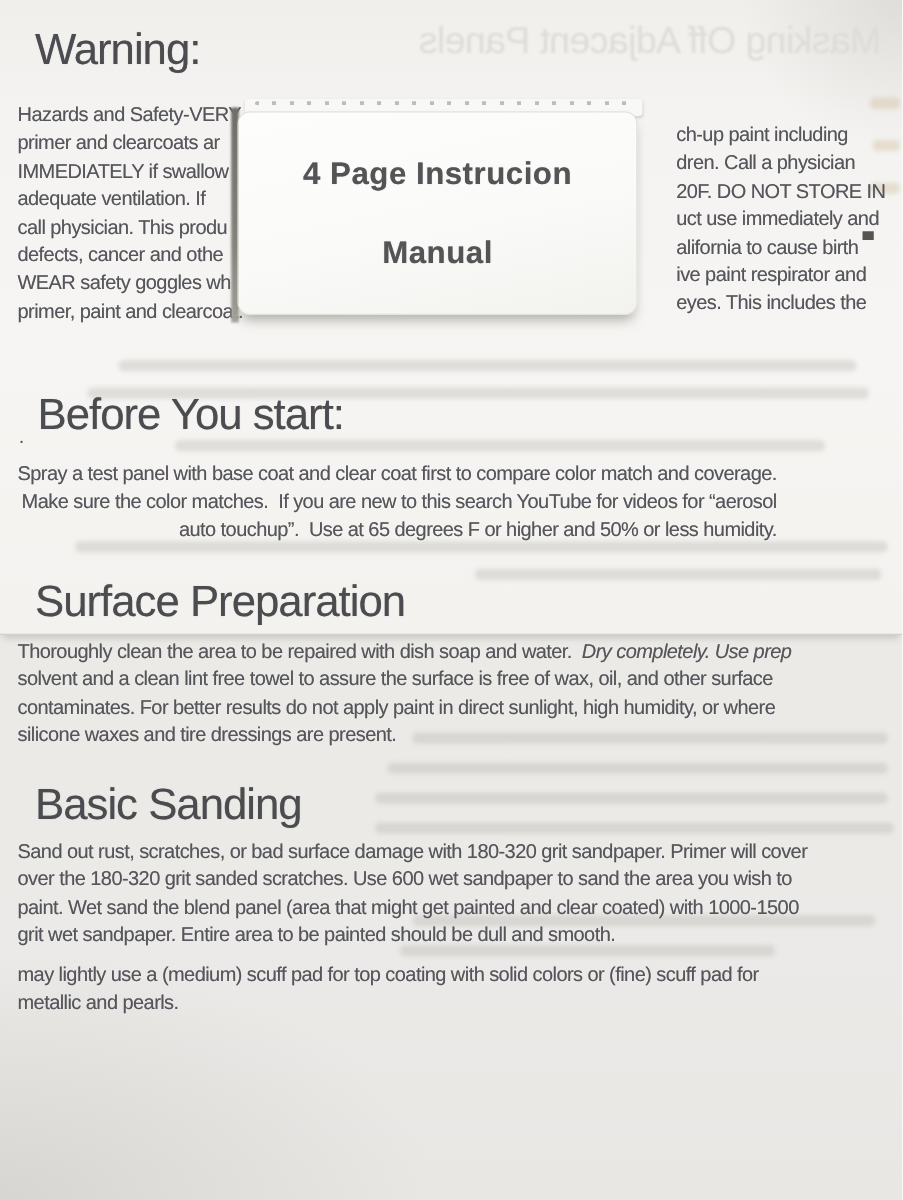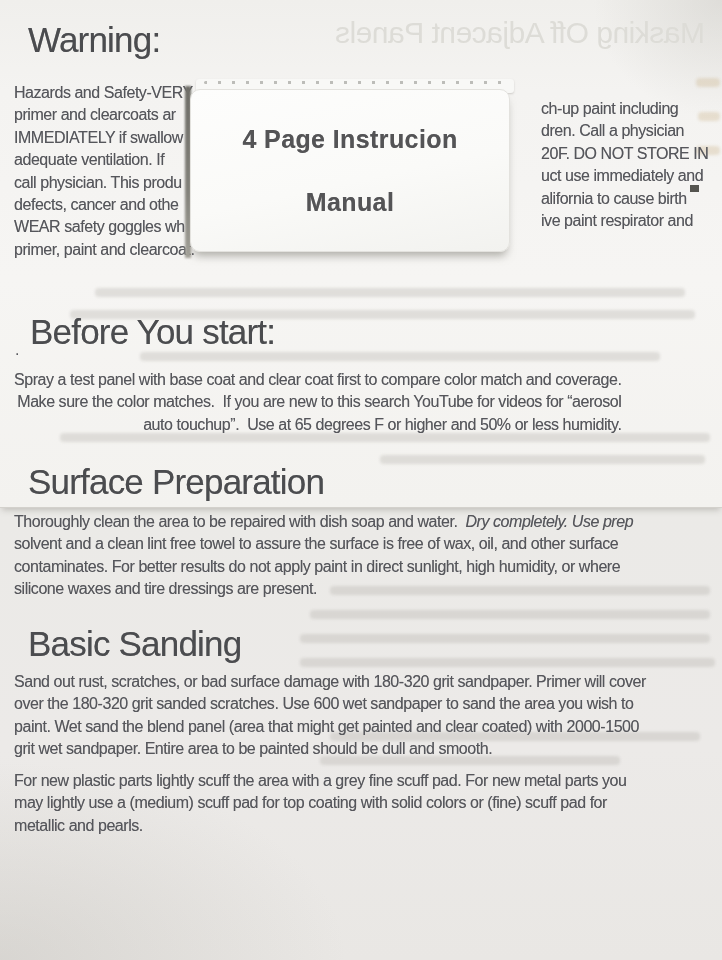--- a/index.html
+++ b/index.html
@@ -112,21 +112,21 @@
 
   <h1 class="h1" style="left:16px; top:8px;">Warning:</h1>
 
   <div class="para" style="left:14px; top:82px;">
     <div class="line"><span>Hazards and Safety-VERY</span><span class="right">ch-up paint including</span></div>
     <div class="line"><span>primer and clearcoats ar</span><span class="right">dren. Call a physician</span></div>
     <div class="line"><span>IMMEDIATELY if swallow</span><span class="right">20F. DO NOT STORE IN</span></div>
     <div class="line"><span>adequate ventilation. If</span><span class="right">uct use immediately and</span></div>
     <div class="line"><span>call physician. This produ</span><span class="right">alifornia to cause birth</span></div>
     <div class="line"><span>defects, cancer and othe</span><span class="right">ive paint respirator and</span></div>
-    <div class="line"><span>WEAR safety goggles wh</span></div>
+    <div class="line"><span>WEAR safety goggles wh</span><span class="right">eyes. This includes the</span></div>
     <div class="line"><span>primer, paint and clearcoat.</span></div>
   </div>
 
   <div class="sticker-backing">
     <div class="sticker-perforation"></div>
   </div>
   <div class="sticker-edge-shadow"></div>
   <div class="sticker">
     <div class="sticker-text">4 Page Instrucion</div>
     <div class="sticker-text">Manual</div>
@@ -145,22 +145,21 @@
     <div class="line"><span>Thoroughly clean the area to be repaired with dish soap and water.  </span><span class="italic">Dry completely. Use prep</span></div>
     <div class="line">solvent and a clean lint free towel to assure the surface is free of wax, oil, and other surface</div>
     <div class="line">contaminates. For better results do not apply paint in direct sunlight, high humidity, or where</div>
     <div class="line">silicone waxes and tire dressings are present.</div>
   </div>
 
   <h1 class="h1" style="left:16px; top:612px;">Basic Sanding</h1>
   <div class="para" style="left:14px; top:671px;">
     <div class="line">Sand out rust, scratches, or bad surface damage with 180-320 grit sandpaper. Primer will cover</div>
     <div class="line">over the 180-320 grit sanded scratches. Use 600 wet sandpaper to sand the area you wish to</div>
-    <div class="line">paint. Wet sand the blend panel (area that might get painted and clear coated) with 2000-1500</div>
+    <div class="line">paint. Wet sand the blend panel (area that might get painted and clear coated) with 1000-1500</div>
     <div class="line">grit wet sandpaper. Entire area to be painted should be dull and smooth.</div>
   </div>
   <div class="para" style="left:14px; top:770px;">
-    <div class="line">For new plastic parts lightly scuff the area with a grey fine scuff pad. For new metal parts you</div>
     <div class="line">may lightly use a (medium) scuff pad for top coating with solid colors or (fine) scuff pad for</div>
     <div class="line">metallic and pearls.</div>
   </div>
 
 </div>
 
 </body></html>

